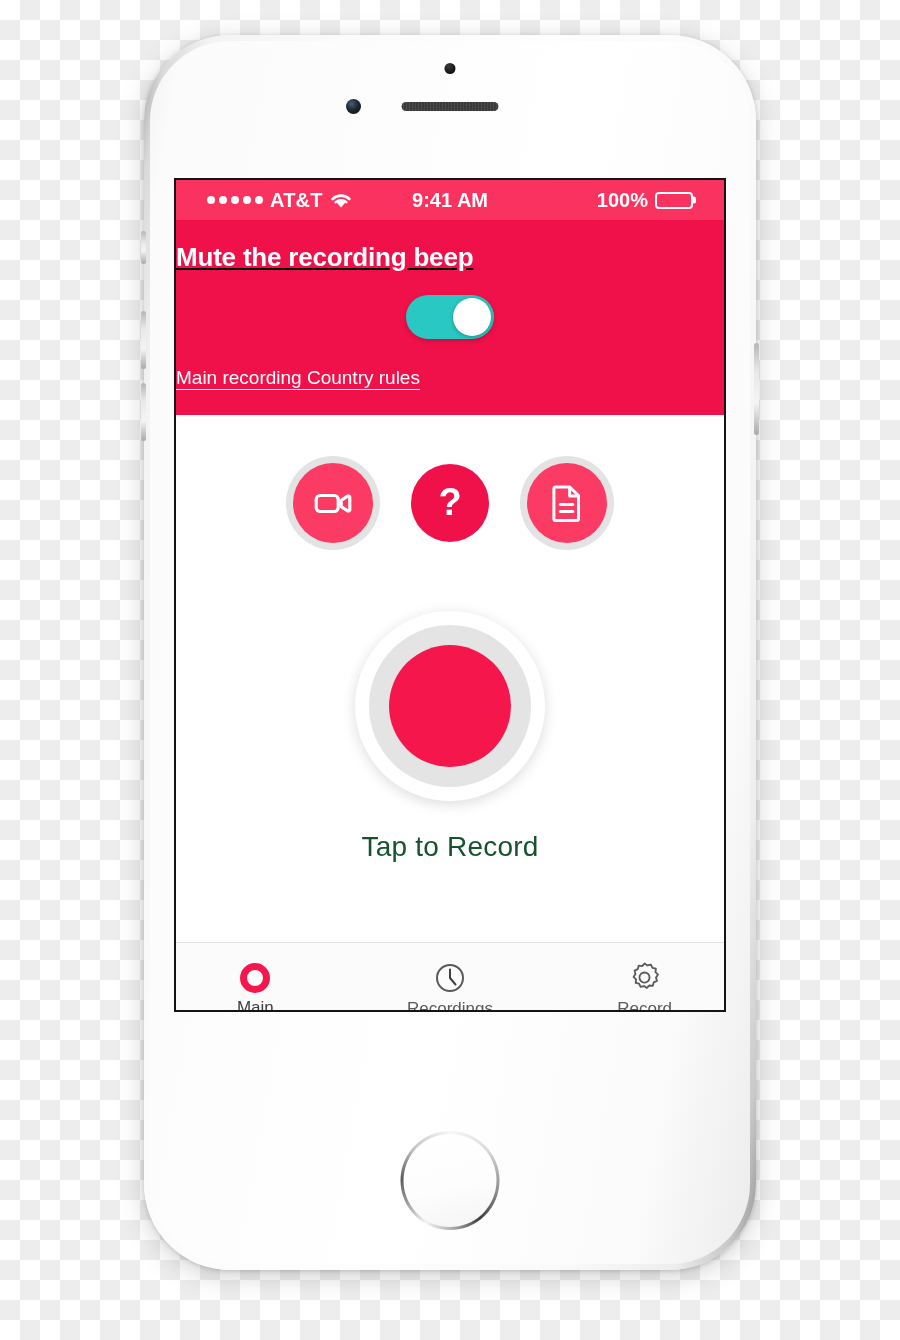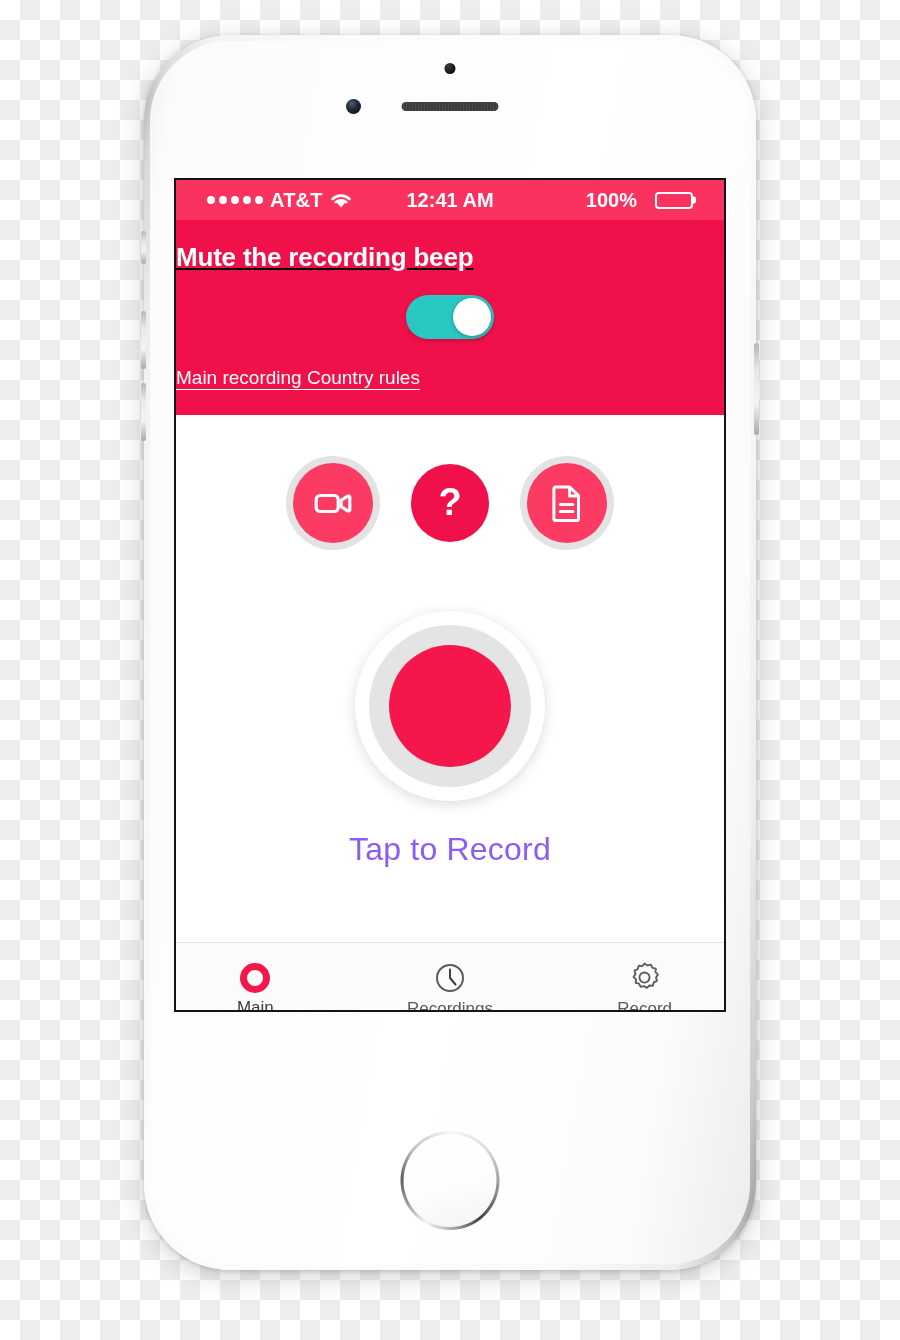--- a/index.html
+++ b/index.html
@@ -185,21 +185,21 @@
     box-sizing: border-box;
   }
   .sb-left { display: flex; align-items: center; gap: 7px; flex: 1; }
   .sb-dots { display: flex; gap: 4px; align-items: center; }
   .sb-dots i {
     width: 8px; height: 8px; border-radius: 50%;
     background: #ffffff; display: block;
   }
   .sb-carrier { letter-spacing: 0.2px; }
   .sb-center { font-weight: bold; }
-  .sb-right { display: flex; align-items: center; gap: 18px; flex: 1; justify-content: flex-end; }
+  .sb-right { display: flex; align-items: center; gap: 7px; flex: 1; justify-content: flex-end; }
   .battery {
     width: 38px; height: 17px;
     border: 2px solid #ffffff;
     border-radius: 4px;
     position: relative;
     box-sizing: border-box;
     padding: 1.5px;
   }
   .battery::after {
     content: "";
@@ -315,22 +315,22 @@
   }
   .record-inner {
     width: 122px; height: 122px;
     border-radius: 50%;
     background: #f5164c;
   }
 
   .tap-label {
     text-align: center;
     margin-top: 30px;
-    font-size: 32px;
-    color: #8b5cf6;
+    font-size: 28px;
+    color: #14532d;
     font-weight: 300;
     letter-spacing: 0.2px;
   }
 
   
   .tab-bar {
     position: absolute;
     left: 0; right: 0; bottom: 0;
     height: 90px;
     background: #fbfbfb;
@@ -391,21 +391,21 @@
         </span>
         <span class="sb-carrier">AT&amp;T</span>
         <span style="display:inline-flex;">
           <svg width="22" height="17" viewBox="0 0 22 17" aria-hidden="true">
             <path d="M11 15.6 L6.6 10.4 a6.6 6.6 0 0 1 8.8 0 Z" fill="#ffffff"></path>
             <path d="M2.6 7.0 a12.2 12.2 0 0 1 16.8 0" stroke="#ffffff" stroke-width="2.6" fill="none" stroke-linecap="round"></path>
             <path d="M5.6 10.2 a8.2 8.2 0 0 1 10.8 0" stroke="#ffffff" stroke-width="2.4" fill="none" stroke-linecap="round"></path>
           </svg>
         </span>
       </div>
-      <div class="sb-center">12:41 AM</div>
+      <div class="sb-center">9:41 AM</div>
       <div class="sb-right">
         <span>100%</span>
         <span class="battery">
           <span class="battery-fill"></span>
         </span>
       </div>
     </div>
 
     <div class="header">
       <h1 class="header-title">Mute the recording beep</h1>

